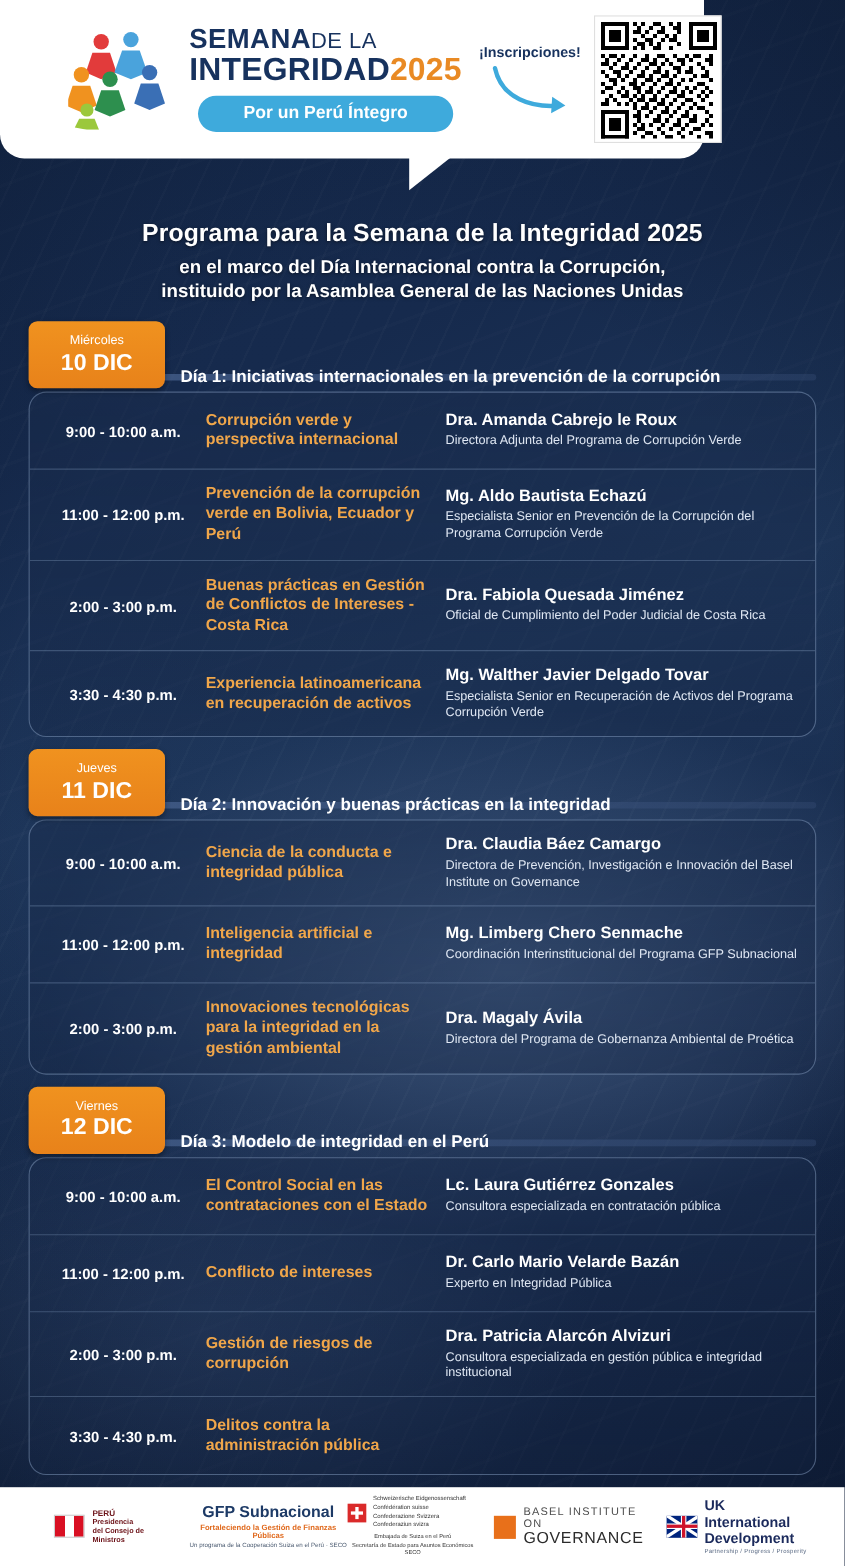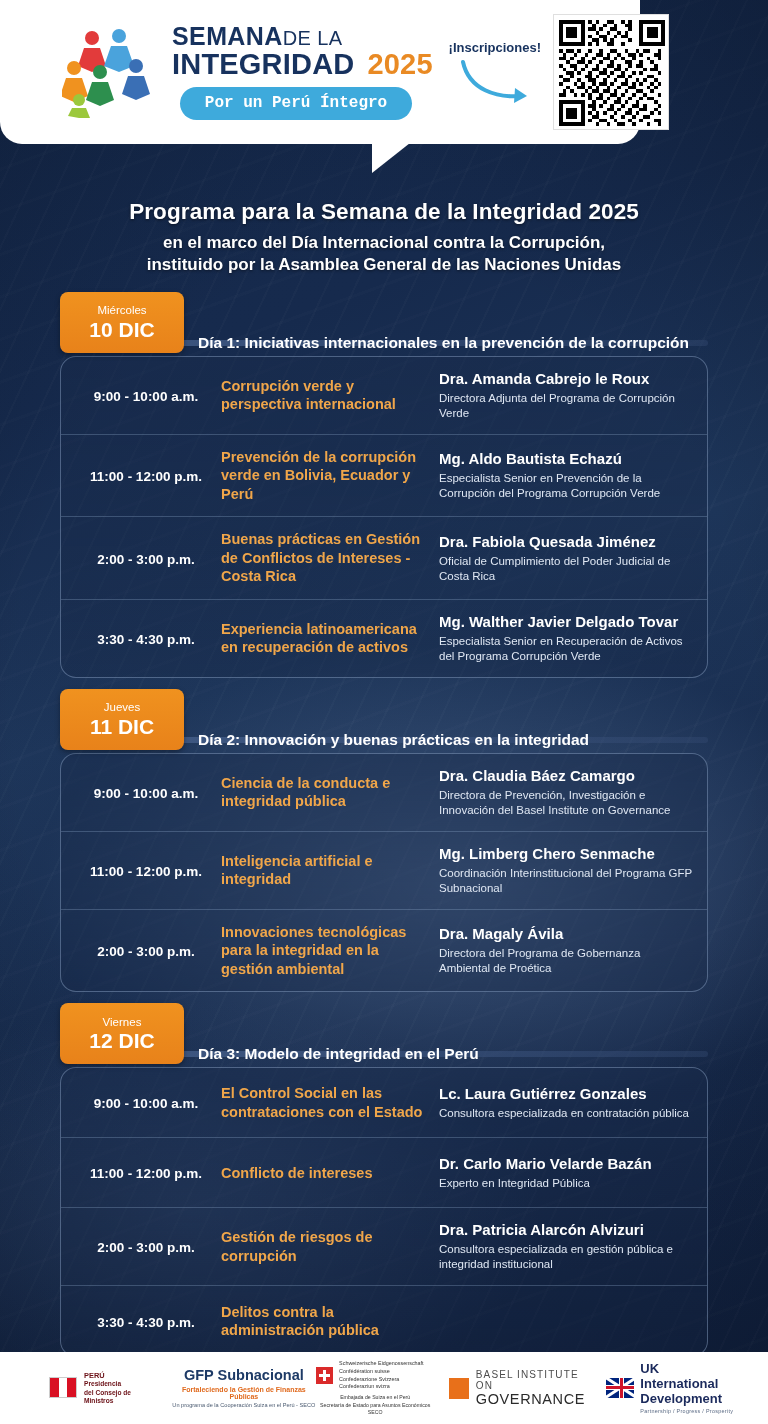--- a/index.html
+++ b/index.html
@@ -61,33 +61,32 @@
   .logo-text { flex: 0 0 auto; }
   .logo-line1 {
     font-size: 25px; font-weight: bold; letter-spacing: .4px; color: #17325e;
     line-height: 1.0;
   }
   .logo-line1 .thin { font-weight: normal; font-size: 20px; color: #17325e; }
   .logo-line2 {
     font-size: 29px; font-weight: bold; letter-spacing: .2px; color: #17325e;
     line-height: 1.05;
   }
-  .logo-line2 .year { color: #e98a24; margin-left: 13px; }
+  .logo-line2 .year { color: #e98a24; }
   .logo-pill {
     margin-top: 7px;
     background: #3eaadc;
     color: #ffffff;
     border-radius: 20px;
     font-size: 16px;
     font-weight: bold;
     text-align: center;
     padding: 7px 0 8px;
     width: 232px;
     margin-left: 8px;
-    font-family: Liberation Mono, monospace;
   }
   .insc-wrap {
     margin-left: auto;
     display: flex;
     align-items: center;
     gap: 6px;
     padding-right: 4px;
   }
   .insc-text-box { position: relative; width: 104px; height: 72px; }
   .insc-text {
@@ -133,21 +132,21 @@
   }
   .title-sub {
     font-size: 17px;
     font-weight: bold;
     margin-top: 7px;
     line-height: 1.32;
     text-shadow: 0 1px 3px rgba(0,0,0,.5);
   }
 
   
-  .content { position: relative; z-index: 4; padding: 0 60px; margin-top: 22px; }
+  .content { position: relative; z-index: 4; padding: 0 26px; margin-top: 22px; }
   .day-block { margin-bottom: 18px; }
 
   .day-header {
     position: relative;
     display: flex;
     align-items: stretch;
     height: 47px;
   }
   .day-badge {
     width: 124px;

